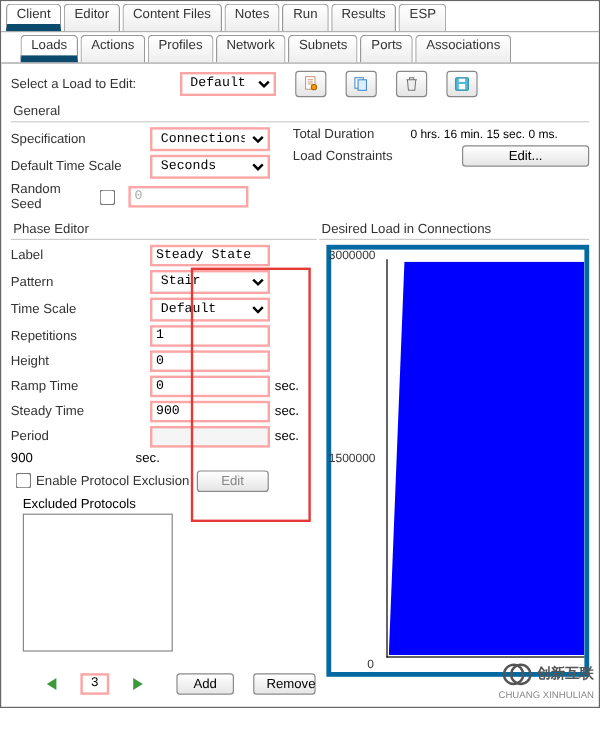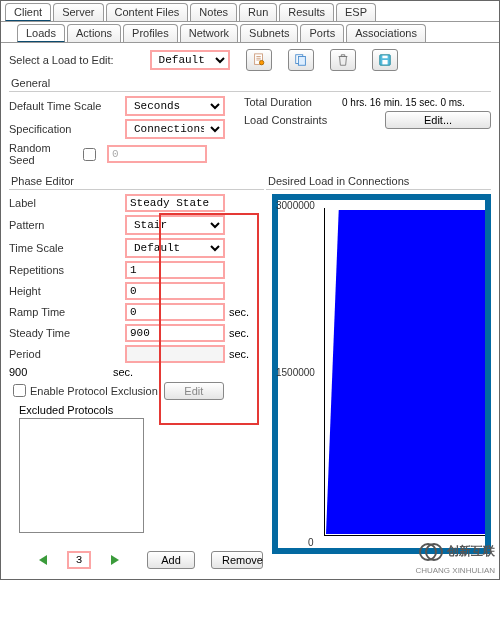--- a/index.html
+++ b/index.html
@@ -22,21 +22,21 @@
     border-bottom: none;
     padding: 2px 8px;
     background: linear-gradient(#fff, #eee);
     border-radius: 4px 4px 0 0;
     cursor: pointer;
     font-size: 11px;
     color: #333;
   }
   .tab.active {
     background: #fff;
-    border-bottom: 1px solid #0c4a6e;
+    border-bottom: 6px solid #0c4a6e;
     position: relative;
     z-index: 2;
   }
   .divider { border-top: 1px solid #999; }
   .content { padding: 6px 8px; }
   .row {
     display: flex;
     align-items: center;
     gap: 16px;
     margin-bottom: 4px;
@@ -88,21 +88,21 @@
   .btn {
     border: 1px solid #888;
     background: linear-gradient(#fff, #e5e5e5);
     border-radius: 3px;
     padding: 2px 10px;
     cursor: pointer;
     font-family: inherit;
     font-size: 11px;
   }
   .chart-area {
-    border: 6px solid #0369a1;
+    border: 4px solid #0369a1;
     position: relative;
     height: 360px;
     margin-left: 6px;
     background: #fff;
   }
   .chart-axis-label {
     position: absolute;
     font-size: 10px;
     color: #333;
   }
@@ -130,21 +130,21 @@
     width: 0; height: 0; display: inline-block;
   }
   .arrow.left { border-top: 5px solid transparent; border-bottom: 5px solid transparent; border-right: 8px solid #3b9b3b; }
   .arrow.right { border-top: 5px solid transparent; border-bottom: 5px solid transparent; border-left: 8px solid #3b9b3b; }
 </style>
 </head>
 <body>
 
 <div class="tab-row">
   <div class="tab active">Client</div>
-  <div class="tab">Server</div>
+  <div class="tab">Editor</div>
   <div class="tab">Content Files</div>
   <div class="tab">Notes</div>
   <div class="tab">Run</div>
   <div class="tab">Results</div>
   <div class="tab">ESP</div>
 </div>
 <div class="divider"></div>
 
 <div class="tab-row" style="padding-left:16px">
   <div class="tab active">Loads</div>
@@ -190,26 +190,26 @@
           <rect x="5" y="8" width="6" height="5" fill="#fff"></rect>
           <rect x="5" y="3" width="6" height="3" fill="#fff"></rect>
         </svg>
     </div>
   </div>
 
   <div class="section-title">General</div>
   <div style="display:flex;gap:10px">
     <div style="width:235px">
       <div class="field-row">
+        <label>Specification</label>
+        <select><option>Connections</option></select>
+      </div>
+      <div class="field-row">
         <label>Default Time Scale</label>
         <select><option>Seconds</option></select>
-      </div>
-      <div class="field-row">
-        <label>Specification</label>
-        <select><option>Connections</option></select>
       </div>
       <div class="field-row">
         <label style="width:70px">Random Seed</label>
         <input type="checkbox" style="">
         <input type="text" style="width: 100px; margin-left: 8px; color: rgb(170, 170, 170);" value="0">
       </div>
     </div>
     <div style="flex:1">
       <div class="field-row" style="gap:8px">
         <label style="width:90px">Total Duration</label>

